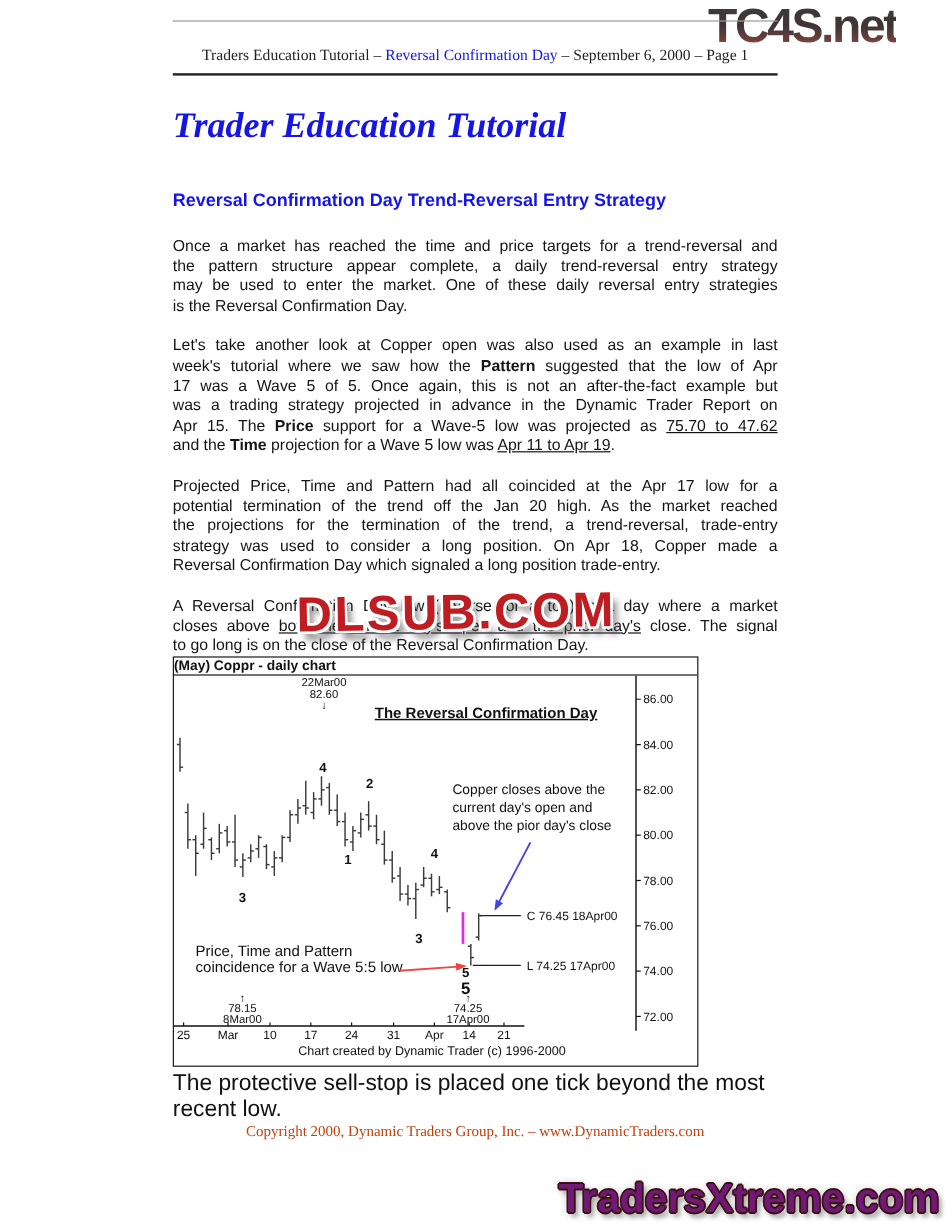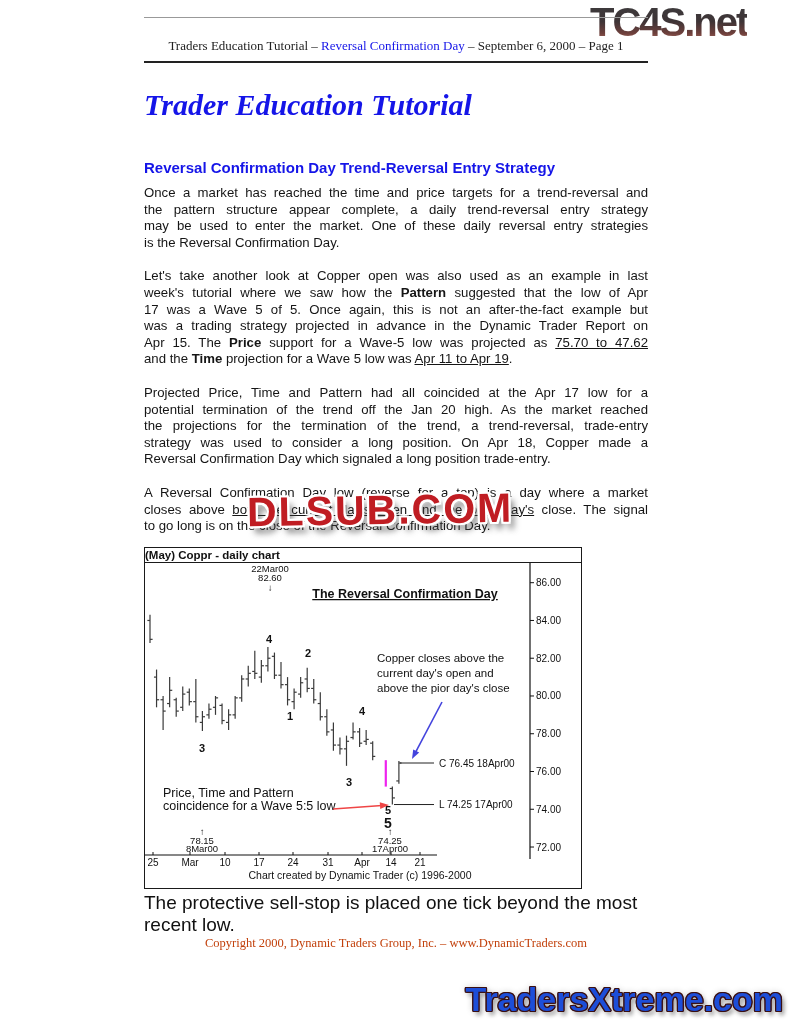--- a/index.html
+++ b/index.html
@@ -18,21 +18,21 @@
   #hdr .hl{color:#1515e8;font-weight:normal;}
   .rule{left:144px;width:504px;background:#999;height:1px;}
   #rule-top{top:17px;}
   #rule-bot{top:61px;height:2px;background:#222;}
 
   
   #title{left:144px;top:88px;font:bold italic 30px "Liberation Serif",serif;color:#1515e8;}
 
   
   #textcol{left:144px;top:159px;width:504px;font-size:13.2px;line-height:16.6px;color:#151515;}
-  #heading{font-weight:bold;font-size:15px;color:#1515e8;line-height:18px;margin-bottom:8px;}
+  #heading{font-weight:bold;font-size:15px;color:#1515e8;line-height:18px;margin-bottom:20px;}
   .para{margin:0 0 17px 0;}
   .jl{text-align:justify;text-align-last:justify;}
   .ll{text-align:left;}
   .b{font-weight:bold;}
   .u{text-decoration:underline;}
 
   
   #wm{left:247px;top:487px;font:bold 41px "Liberation Sans",sans-serif;letter-spacing:2px;
       color:#c01d23;transform:rotate(-1deg);
       text-shadow:-2px 0 0 #fff,2px 0 0 #fff,0 -2px 0 #fff,0 2px 0 #fff,
@@ -55,21 +55,21 @@
   .t125b{font:bold 12.5px "Liberation Sans",sans-serif;}
   .t13b{font:bold 14px "Liberation Sans",sans-serif;}
   .mid{text-anchor:middle;}
   .usvg{text-decoration:underline;}
 
   #caption{left:144px;top:892px;width:504px;font-size:19px;}
   #footer{left:144px;top:936px;width:504px;text-align:center;
           font:12.5px "Liberation Serif",serif;color:#c2410c;}
 
   
-  #txtreme{right:8px;top:980px;font:bold 34px "Liberation Sans",sans-serif;color:#1d4ed8;
+  #txtreme{right:8px;top:980px;font:bold 34px "Liberation Sans",sans-serif;color:#701a75;
            text-shadow:-1.3px 0 0 #3a1013,1.3px 0 0 #3a1013,0 -1.3px 0 #3a1013,0 1.3px 0 #3a1013,
                        -1px -1px 0 #3a1013,1px 1px 0 #3a1013,1px -1px 0 #3a1013,-1px 1px 0 #3a1013,
                        0 0 7px #b3b3b3,3px 4px 4px #9a9a9a;margin-left:28px;}
 </style>
 </head>
 <body>
 
 <div class="abs" id="tc4s">TC4S.net</div>
 
 <div class="abs rule" id="rule-top"></div>

